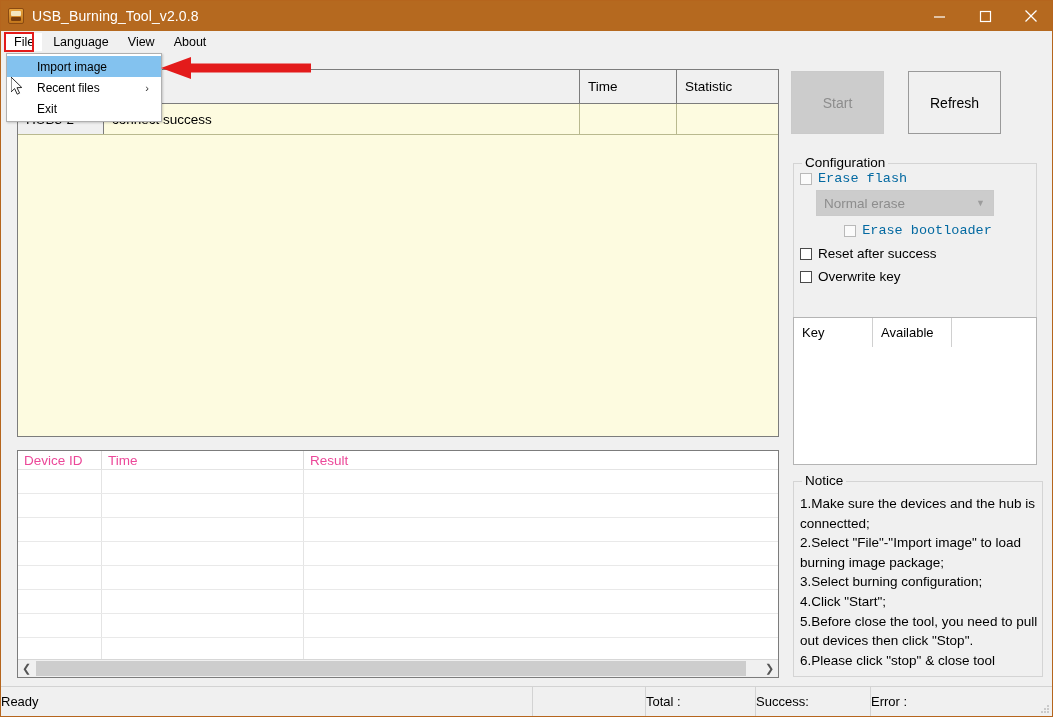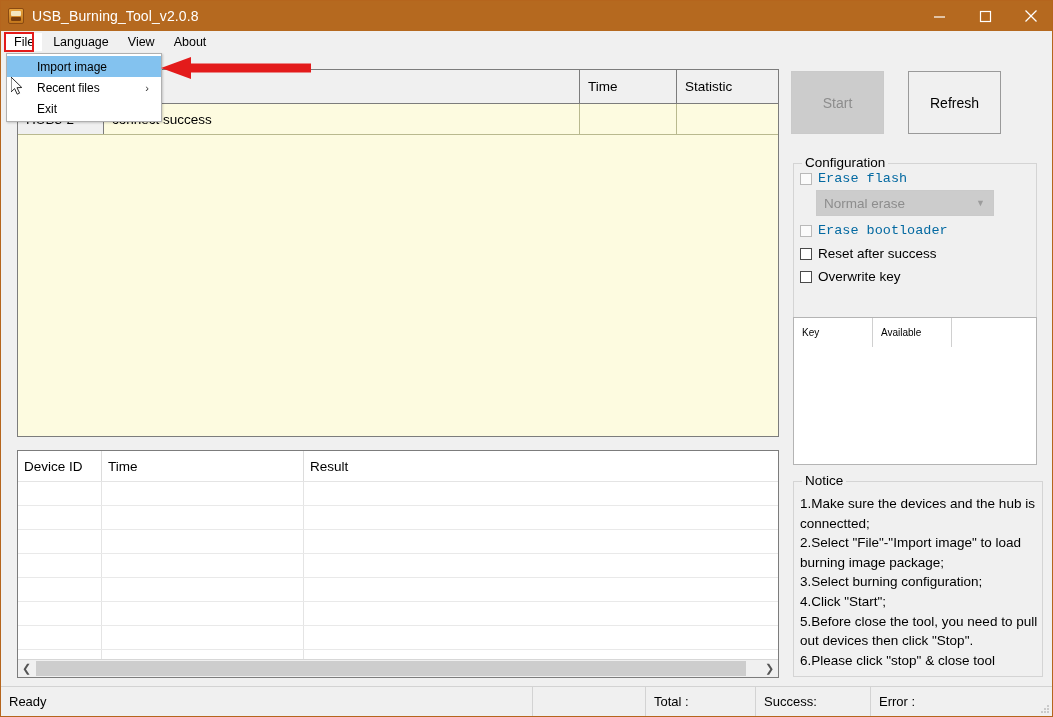--- a/index.html
+++ b/index.html
@@ -163,23 +163,23 @@
 
   
   .bot-table {
     position: absolute; left: 16px; top: 449px;
     width: 762px; height: 228px;
     background: #ffffff;
     border: 1px solid #7c7c7c;
     overflow: hidden;
   }
   .bt-head {
-    display: flex; height: 31px;
+    display: flex; height: 19px;
     background: #ffffff;
-    font-size: 13.5px; color: #000000;
+    font-size: 13.5px; color: #ec4899;
     border-bottom: 1px solid #e4e4e4;
   }
   .bt-th {
     display: flex; align-items: center;
     padding-left: 6px;
     border-right: 1px solid #dcdcdc;
     height: 100%;
   }
   .bt-th.c0 { width: 84px; }
   .bt-th.c1 { width: 202px; }
@@ -274,21 +274,21 @@
 
   .key-table {
     position: absolute; left: 792px; top: 316px;
     width: 244px; height: 148px;
     background: #ffffff;
     border: 1px solid #b4b4b4;
     overflow: hidden;
   }
   .kt-head {
     display: flex; height: 29px;
-    font-size: 10px; color: #000;
+    font-size: 13px; color: #000;
   }
   .kt-th {
     display: flex; align-items: center;
     padding-left: 8px;
     border-right: 1px solid #d0d0d0;
     height: 100%;
   }
   .kt-th.c0 { width: 79px; }
   .kt-th.c1 { width: 79px; }
   .kt-th.c2 { width: 84px; border-right: none; }
@@ -306,21 +306,20 @@
   .statusbar {
     position: absolute; left: 0; bottom: 0;
     width: 1051px; height: 30px;
     background: #f0f0f0;
     border-top: 1px solid #d3d3d3;
     display: flex; align-items: center;
     font-size: 13px; color: #000;
   }
   .sb-cell {
     height: 30px; display: flex; align-items: center;
-    padding-left: 8px;
     border-right: 1px solid #d3d3d3;
   }
   .sb-cell.s0 { width: 532px; }
   .sb-cell.s1 { width: 113px; }
   .sb-cell.s2 { width: 110px; }
   .sb-cell.s3 { width: 115px; }
   .sb-cell.s4 { flex: 1; border-right: none; }
   .grip {
     position: absolute; right: 2px; bottom: 2px;
     width: 10px; height: 10px;
@@ -440,21 +439,21 @@
     <div class="group-title">Configuration</div>
     <div style="padding-top:7px;">
       <div class="chk disabled">
         <span class="box"></span>
         <span>Erase flash</span>
       </div>
       <div class="combo">
         <span>Normal erase</span>
         <span class="caret">▼</span>
       </div>
-      <div class="chk disabled" style="margin-top:7px;">
+      <div class="chk disabled" style="margin-top:7px;justify-content:center;">
         <span class="box"></span>
         <span>Erase bootloader</span>
       </div>
       <div class="chk" style="margin-top:8px;">
         <span class="box"></span>
         <span>Reset after success</span>
       </div>
       <div class="chk" style="margin-top:8px;">
         <span class="box"></span>
         <span>Overwrite key</span>

